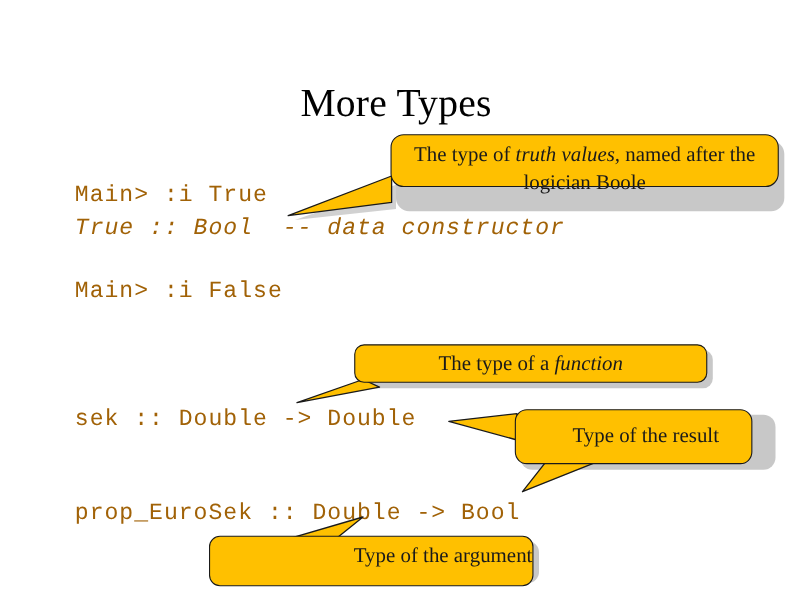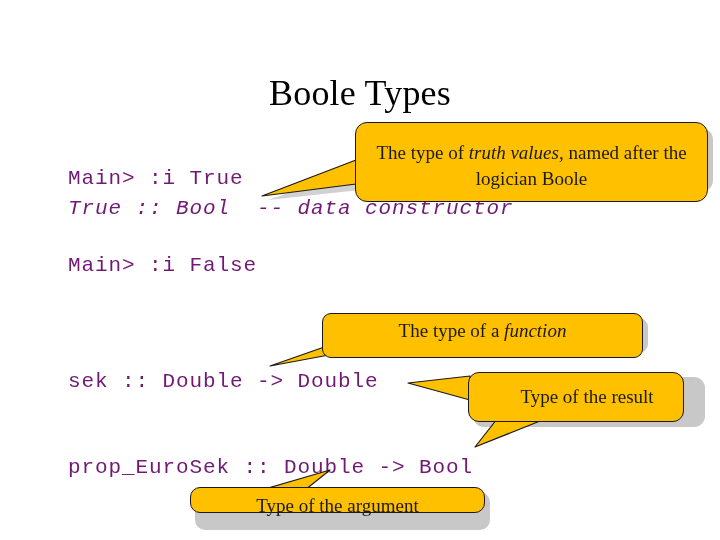--- a/index.html
+++ b/index.html
@@ -31,21 +31,21 @@
     white-space: pre;
   }
 
   
   .code-line {
     position: absolute;
     left: 68px;
     font-family: "Liberation Mono", "DejaVu Sans Mono", monospace;
     font-size: 21px;
     line-height: 22px;
-    color: #701a75;
+    color: #a16207;
     white-space: pre;
     letter-spacing: 0.9px;
   }
   .cl0 { top: 168px; }
   .cl1 { top: 198px; font-style: italic; }
   .cl2 { top: 255px; }
   .cl3 { top: 285px; }
   .cl4 { top: 341px; }
   .cl5 { top: 371px; }
   .cl6 { top: 427px; }
@@ -69,33 +69,33 @@
   }
   .callout i, .callout .it {
     font-style: italic;
   }
 
   
   #callout-bool {
     left: 355px;
     top: 122px;
     width: 353px;
-    height: 80px;
+    height: 48px;
     border-radius: 12px;
     font-size: 19px;
     line-height: 26px;
-    padding-top: 17px;
+    padding-top: 5px;
   }
 
   
   #callout-function {
     left: 322px;
     top: 313px;
     width: 321px;
-    height: 45px;
+    height: 35px;
     border-radius: 9px;
     font-size: 19px;
     line-height: 33px;
   }
 
   
   #callout-result {
     left: 468px;
     top: 372px;
     width: 216px;
@@ -104,24 +104,25 @@
     font-size: 19px;
     line-height: 48px;
     padding-left: 22px;
   }
 
   
   #callout-argument {
     left: 190px;
     top: 487px;
     width: 295px;
-    height: 26px;
+    height: 46px;
     border-radius: 10px;
     font-size: 19px;
     line-height: 36px;
+    text-align: right;
   }
 
   
   .shadow {
     position: absolute;
     background: #9a9a9a;
     opacity: 0.55;
     z-index: 1;
   }
 
@@ -134,21 +135,21 @@
     height: 540px;
     z-index: 4;
     pointer-events: none;
   }
 </style>
 </head>
 <body>
 
 <div id="slide">
 
-  <div id="slide-title">Boole Types</div>
+  <div id="slide-title">More Types</div>
 
   <div class="code-line cl0">Main&gt; :i True</div>
   <div class="code-line cl1">True :: Bool  -- data constructor</div>
   <div class="code-line cl2">Main&gt; :i False</div>
   <div class="code-line cl5">sek :: Double -&gt; Double</div>
   <div class="code-line cl7">prop_EuroSek :: Double -&gt; Bool</div>
 
   <svg id="tails" viewBox="0 0 720 540">
 
     <polygon points="268,200 360,168 360,190" fill="#9a9a9a" opacity="0.45"></polygon>

